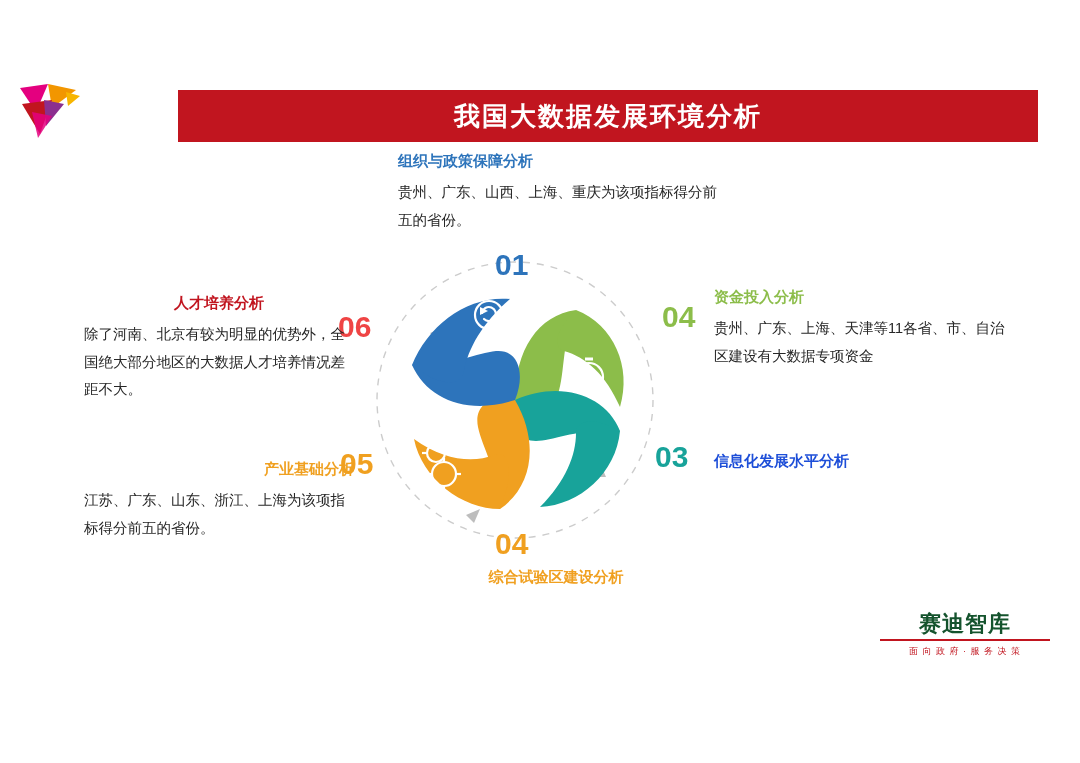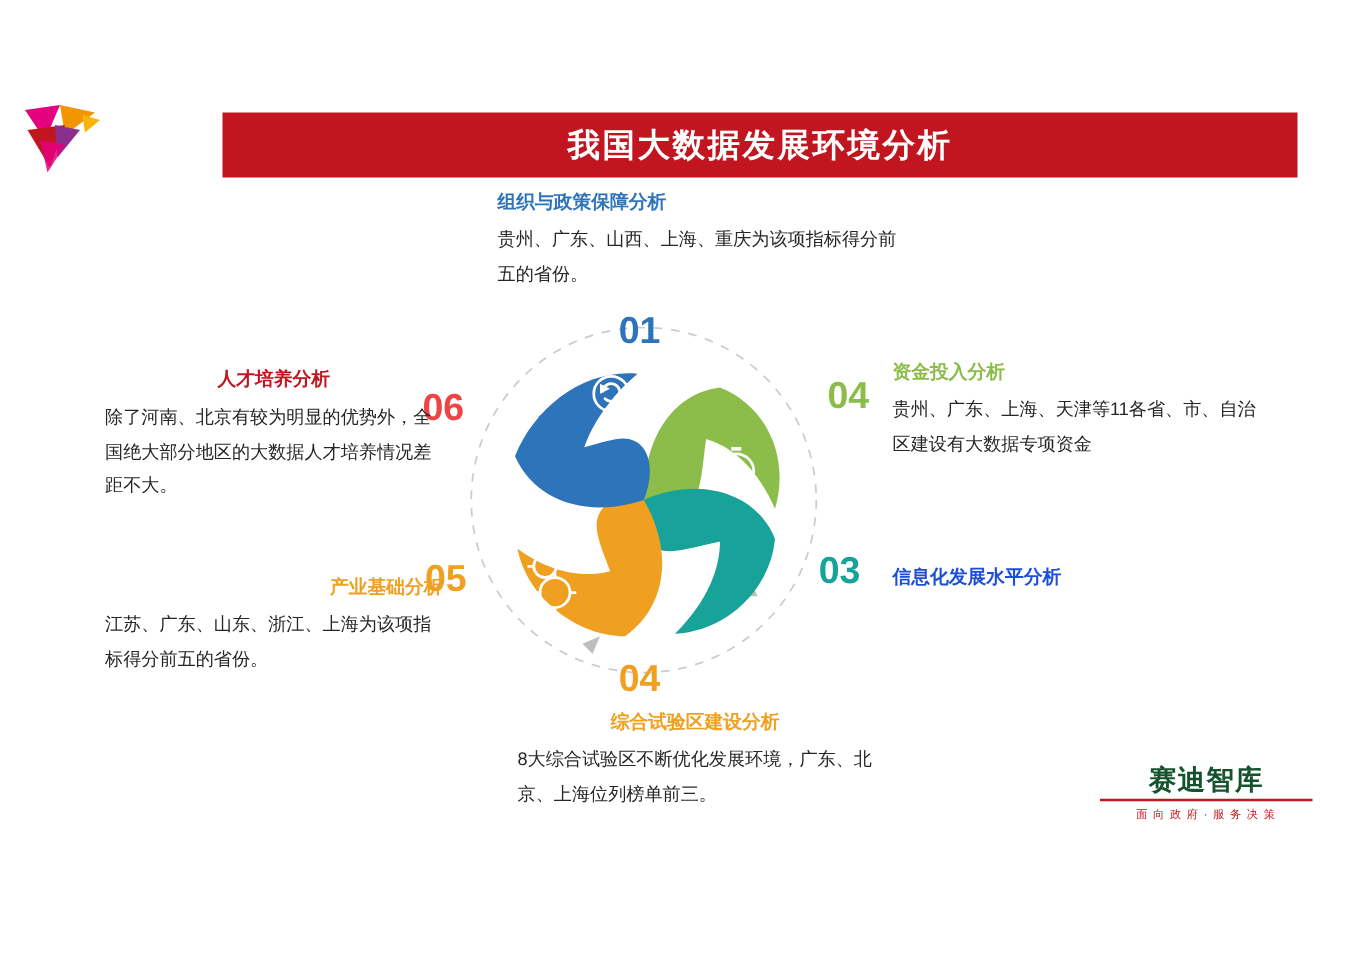--- a/index.html
+++ b/index.html
@@ -234,21 +234,20 @@
     <h3>资金投入分析</h3>
     <p>贵州、广东、上海、天津等11各省、市、自治区建设有大数据专项资金</p>
   </div>
 
   <div class="block b-03">
     <h3>信息化发展水平分析</h3>
   </div>
 
   <div class="block b-04">
     <h3>综合试验区建设分析</h3>
-    <p>8大综合试验区不断优化发展环境，广东、北京、上海位列榜单前三。</p>
   </div>
 
   <div class="block b-05">
     <h3>产业基础分析</h3>
     <p>江苏、广东、山东、浙江、上海为该项指标得分前五的省份。</p>
   </div>
 
   <div class="block b-06">
     <h3>人才培养分析</h3>
     <p>除了河南、北京有较为明显的优势外，全国绝大部分地区的大数据人才培养情况差距不大。</p>

